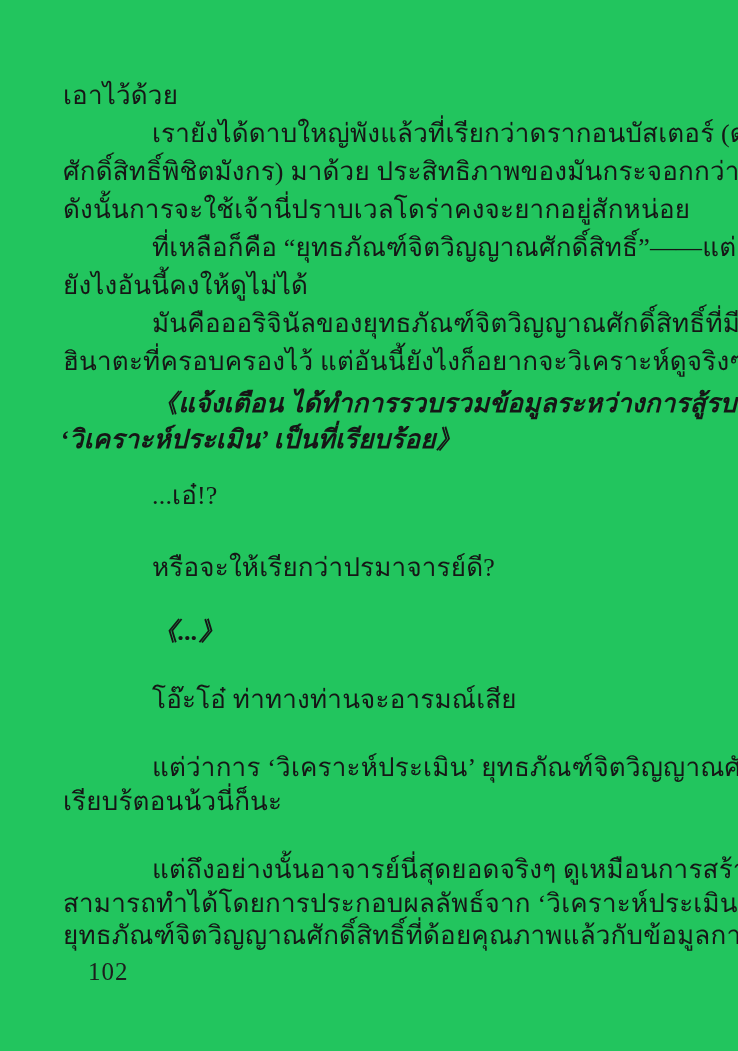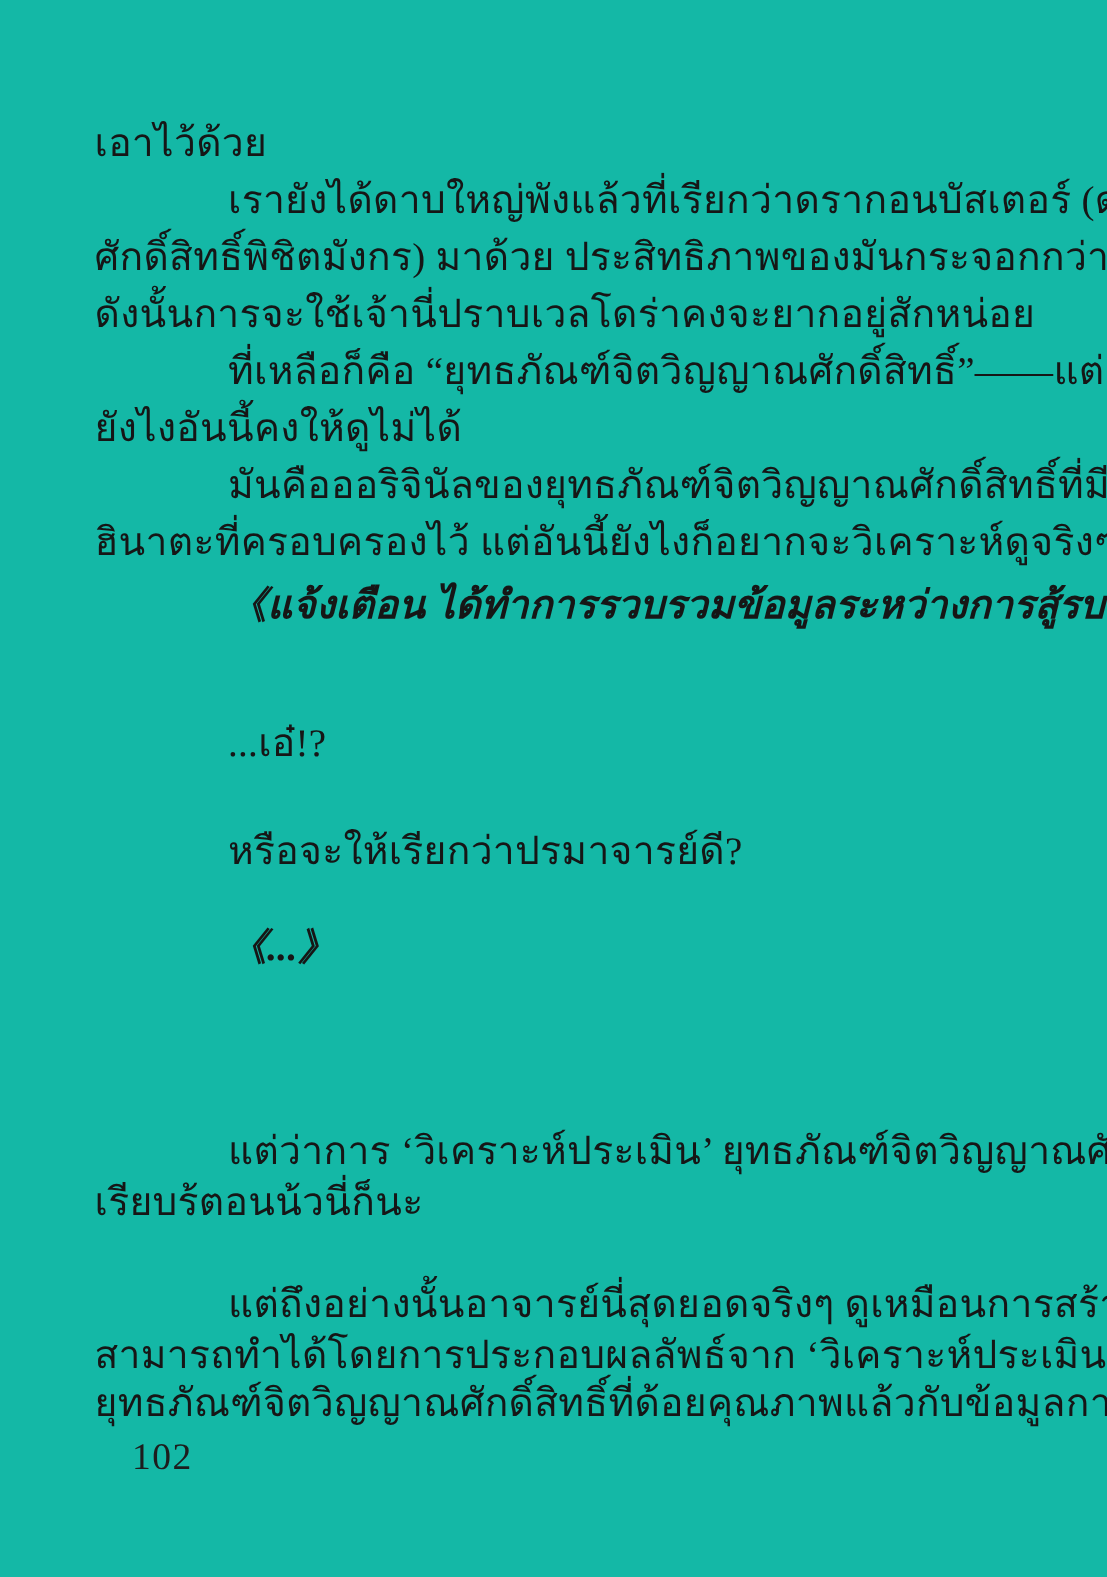--- a/index.html
+++ b/index.html
@@ -5,21 +5,21 @@
   html, body {
     margin: 0;
     padding: 0;
     background: #e8e8e8;
   }
   .page {
     position: relative;
     width: 738px;
     height: 1051px;
     margin: 0 auto;
-    background: #14b8a6;
+    background: #22c55e;
     overflow: hidden;
     font-family: "Liberation Serif", "DejaVu Serif", serif;
     color: #161616;
   }
   .line {
     position: absolute;
     white-space: nowrap;
     font-size: 26px;
     line-height: 32px;
     letter-spacing: 0.2px;
@@ -52,26 +52,28 @@
   <div class="line at-margin" style="top:80px">เอาไว้ด้วย</div>
   <div class="line at-indent" style="top:118px">เรายังได้ดาบใหญ่พังแล้วที่เรียกว่าดรากอนบัสเตอร์ (ดาบ</div>
   <div class="line at-margin" style="top:156px">ศักดิ์สิทธิ์พิชิตมังกร) มาด้วย ประสิทธิภาพของมันกระจอกกว่าที่คิด</div>
   <div class="line at-margin" style="top:194px">ดังนั้นการจะใช้เจ้านี่ปราบเวลโดร่าคงจะยากอยู่สักหน่อย</div>
   <div class="line at-indent" style="top:232px">ที่เหลือก็คือ “ยุทธภัณฑ์จิตวิญญาณศักดิ์สิทธิ์”——แต่เธอว่า</div>
   <div class="line at-margin" style="top:270px">ยังไงอันนี้คงให้ดูไม่ได้</div>
   <div class="line at-indent" style="top:308px">มันคือออริจินัลของยุทธภัณฑ์จิตวิญญาณศักดิ์สิทธิ์ที่มีแต่</div>
   <div class="line at-margin" style="top:346px">ฮินาตะที่ครอบครองไว้ แต่อันนี้ยังไงก็อยากจะวิเคราะห์ดูจริงๆ——</div>
 
   <div class="line at-indent alert-line" style="top:388px">《แจ้งเตือน  ได้ทำการรวบรวมข้อมูลระหว่างการสู้รบแล้ว</div>
+  <div class="line alert-line second" style="top:424px">‘วิเคราะห์ประเมิน’ เป็นที่เรียบร้อย》</div>
 
   <div class="line at-indent" style="top:480px">...เอ๋!?</div>
   <div class="line at-indent" style="top:552px">หรือจะให้เรียกว่าปรมาจารย์ดี?</div>
 
   <div class="line at-indent alert-line" style="top:616px">《...》</div>
 
+  <div class="line at-indent" style="top:684px">โอ๊ะโอ๋ ท่าทางท่านจะอารมณ์เสีย</div>
   <div class="line at-indent" style="top:752px">
     <span>แต่ว่าการ </span><span class="bold-skill">‘วิเคราะห์ประเมิน’</span><span> ยุทธภัณฑ์จิตวิญญาณศักดิ์สิทธิ์</span>
   </div>
   <div class="line at-margin" style="top:786px">เรียบร้ตอนน้วนี่ก็นะ</div>
   <div class="line at-indent" style="top:854px">แต่ถึงอย่างนั้นอาจารย์นี่สุดยอดจริงๆ  ดูเหมือนการสร้างใหม่</div>
   <div class="line at-margin" style="top:888px">
     <span>สามารถทำได้โดยการประกอบผลลัพธ์จาก  </span><span class="bold-skill">‘วิเคราะห์ประเมิน’</span>
   </div>
   <div class="line at-margin" style="top:920px">ยุทธภัณฑ์จิตวิญญาณศักดิ์สิทธิ์ที่ด้อยคุณภาพแล้วกับข้อมูลการสู้รบกับ</div>
 

